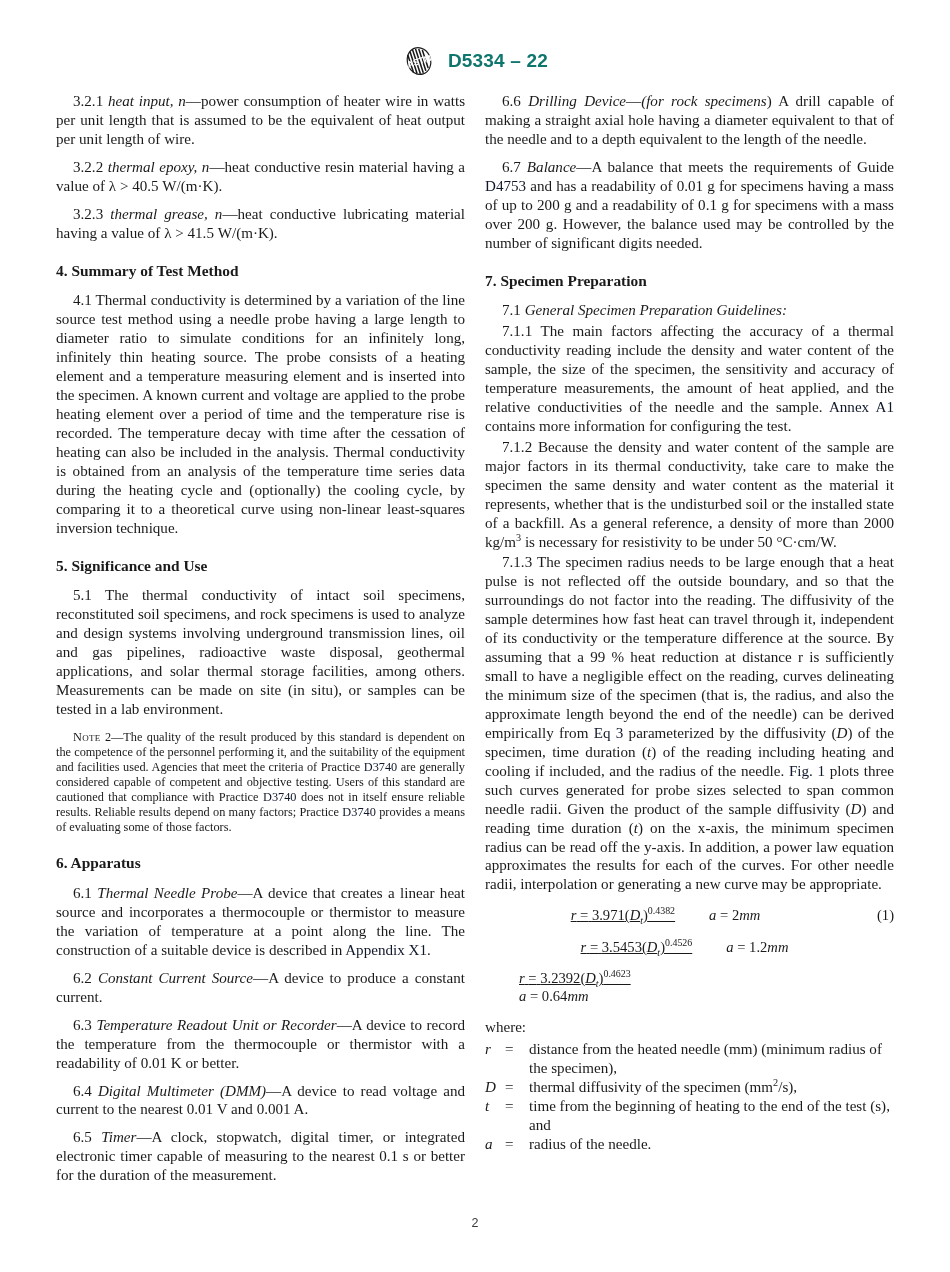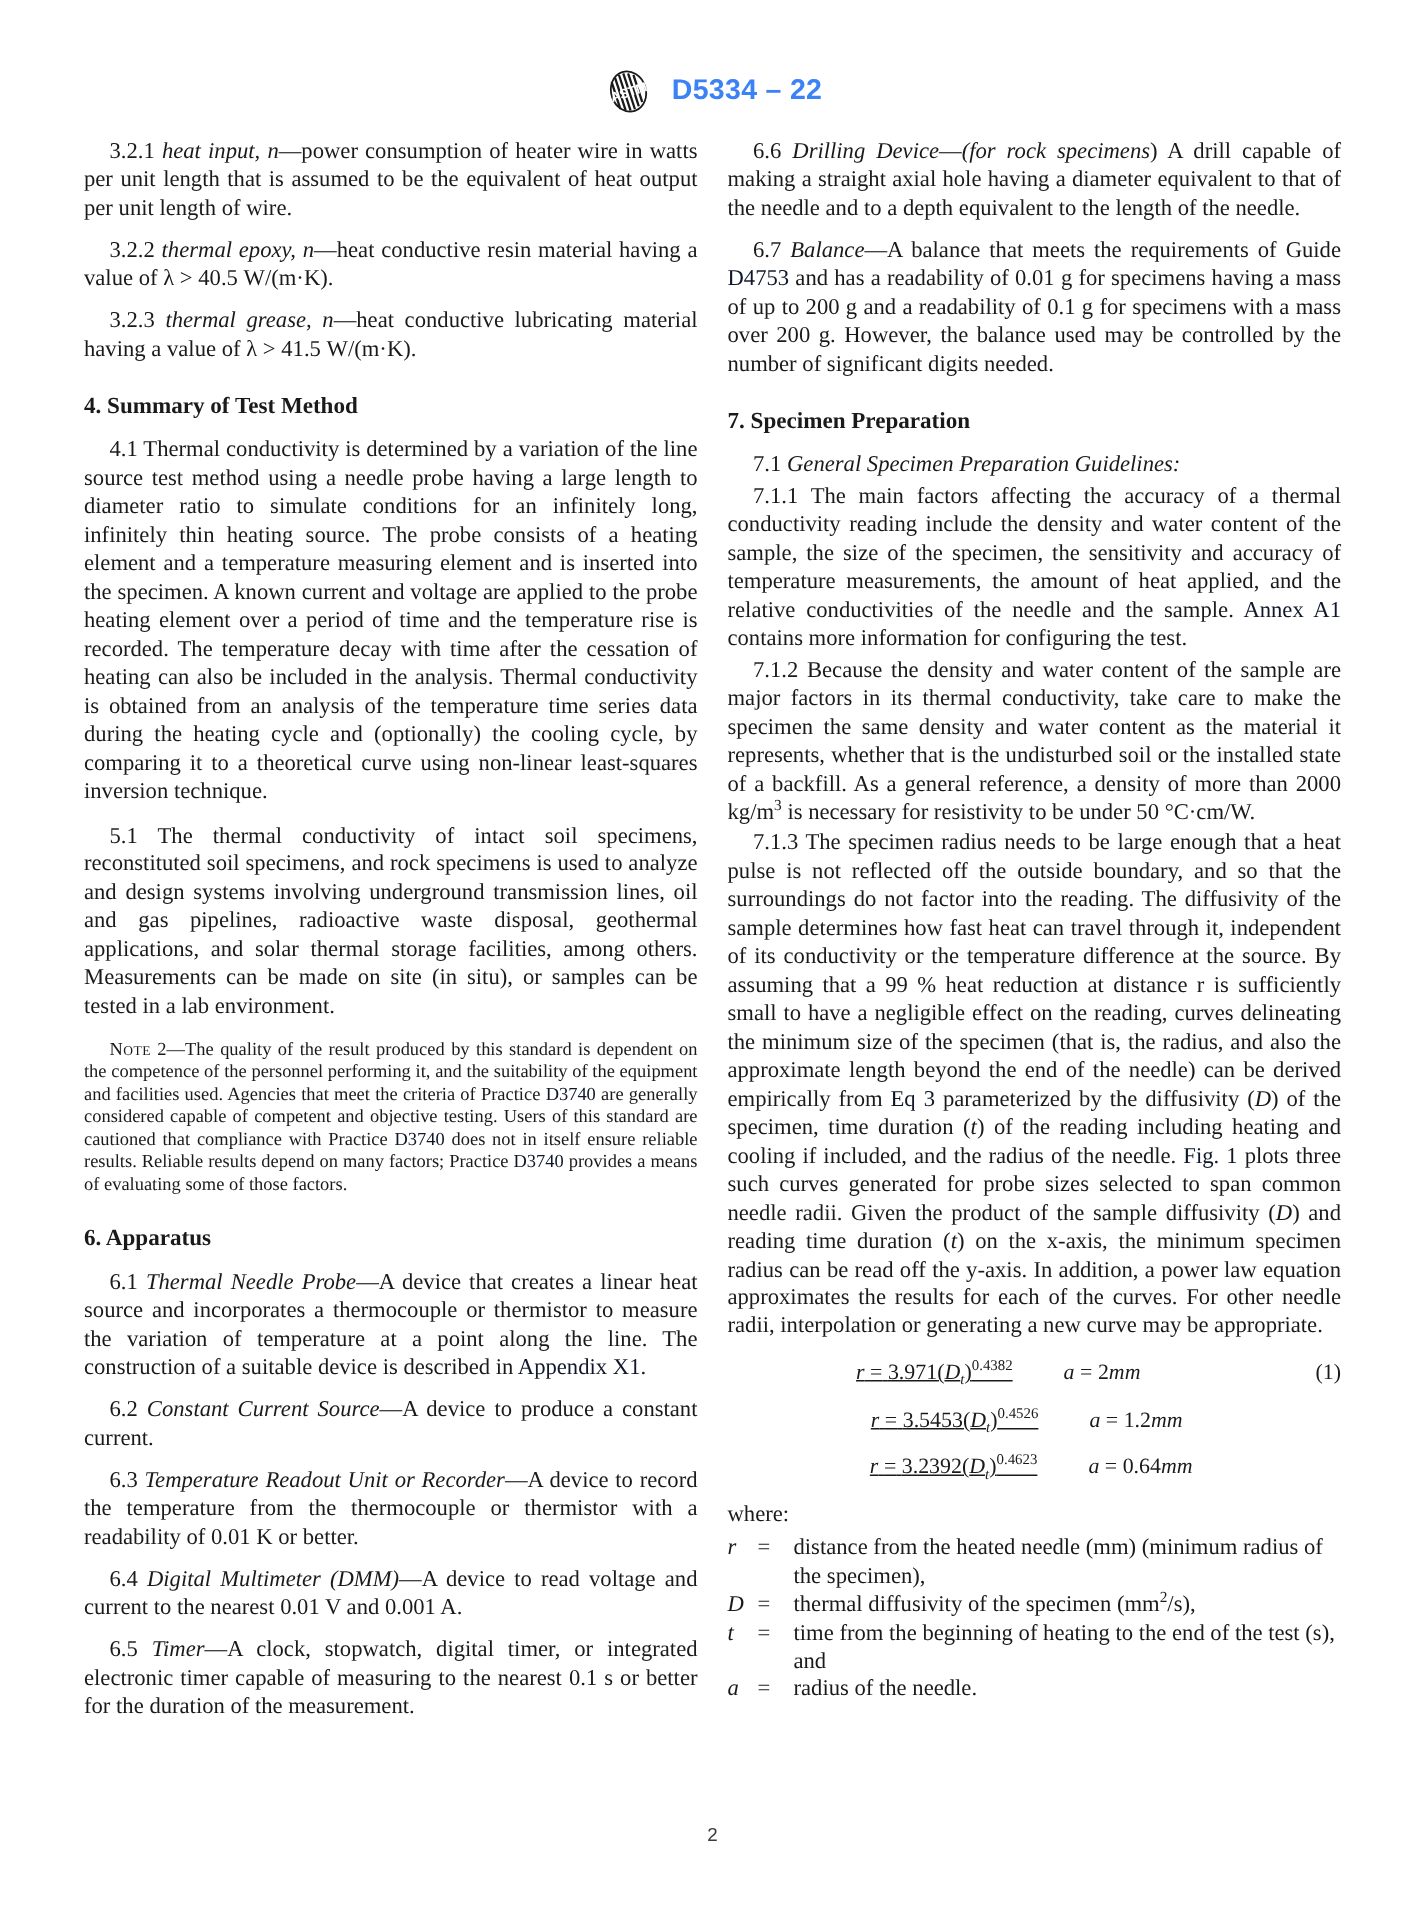--- a/index.html
+++ b/index.html
@@ -38,21 +38,21 @@
     display: inline-block;
     width: 34px;
     height: 34px;
     vertical-align: middle;
   }
   .header-title {
     font-family: "Liberation Sans", "DejaVu Sans", sans-serif;
     font-size: 19px;
     font-weight: bold;
     letter-spacing: 0.2px;
-    color: #3b82f6;
+    color: #0f766e;
   }
 
   
   .col {
     position: absolute;
     top: 92px;
     width: 409px;
   }
   .col-left  { left: 56px; }
   .col-right { left: 485px; }
@@ -106,21 +106,21 @@
   }
   .eq-row {
     display: flex;
     align-items: baseline;
     justify-content: center;
     font-size: 14.6px;
     line-height: 1.2;
     margin-bottom: 14px;
     position: relative;
   }
-  .eq-row:last-child { margin-bottom: 0; }
+  .eq-row:last-child { margin-bottom: 0; flex-direction: column; }
   .eq-main {
     font-style: italic;
     white-space: nowrap;
     text-decoration: underline;
   }
   .eq-main .num { font-style: normal; }
   .eq-cond {
     font-style: italic;
     white-space: nowrap;
     margin-left: 34px;
@@ -208,20 +208,21 @@
     <p class="body indent"><span>3.2.1</span> <i>heat input, n</i><span>—power consumption of heater wire in watts per unit length that is assumed to be the equivalent of heat output per unit length of wire.</span></p>
 
     <p class="body indent"><span>3.2.2</span> <i>thermal epoxy, n</i><span>—heat conductive resin material having a value of λ &gt; 40.5 W/(m·K).</span></p>
 
     <p class="body indent"><span>3.2.3</span> <i>thermal grease, n</i><span>—heat conductive lubricating material having a value of λ &gt; 41.5 W/(m·K).</span></p>
 
     <h2 class="section sec-space-before">4.  Summary of Test Method</h2>
 
     <p class="body indent sec-space-after"><span>4.1</span> <span>Thermal conductivity is determined by a variation of the line source test method using a needle probe having a large length to diameter ratio to simulate conditions for an infinitely long, infinitely thin heating source. The probe consists of a heating element and a temperature measuring element and is inserted into the specimen. A known current and voltage are applied to the probe heating element over a period of time and the temperature rise is recorded. The temperature decay with time after the cessation of heating can also be included in the analysis. Thermal conductivity is obtained from an analysis of the temperature time series data during the heating cycle and (optionally) the cooling cycle, by comparing it to a theoretical curve using non-linear least-squares inversion technique.</span></p>
 
+    <h2 class="section sec-space-before">5.  Significance and Use</h2>
 
     <p class="body indent sec-space-after"><span>5.1</span> <span>The thermal conductivity of intact soil specimens, reconstituted soil specimens, and rock specimens is used to analyze and design systems involving underground transmission lines, oil and gas pipelines, radioactive waste disposal, geothermal applications, and solar thermal storage facilities, among others. Measurements can be made on site (in situ), or samples can be tested in a lab environment.</span></p>
 
     <p class="note"><span class="smallcaps">Note</span> <span>2</span><span>—The quality of the result produced by this standard is dependent on the competence of the personnel performing it, and the suitability of the equipment and facilities used. Agencies that meet the criteria of Practice </span><span class="ref">D3740</span><span> are generally considered capable of competent and objective testing. Users of this standard are cautioned that compliance with Practice </span><span class="ref">D3740</span><span> does not in itself ensure reliable results. Reliable results depend on many factors; Practice </span><span class="ref">D3740</span><span> provides a means of evaluating some of those factors.</span></p>
 
     <h2 class="section sec-space-before">6.  Apparatus</h2>
 
     <p class="body indent sec-space-after"><span>6.1</span> <i>Thermal Needle Probe</i><span>—A device that creates a linear heat source and incorporates a thermocouple or thermistor to measure the variation of temperature at a point along the line. The construction of a suitable device is described in </span><span class="ref">Appendix X1</span><span>.</span></p>
 
     <p class="body indent"><span>6.2</span> <i>Constant Current Source</i><span>—A device to produce a constant current.</span></p>

